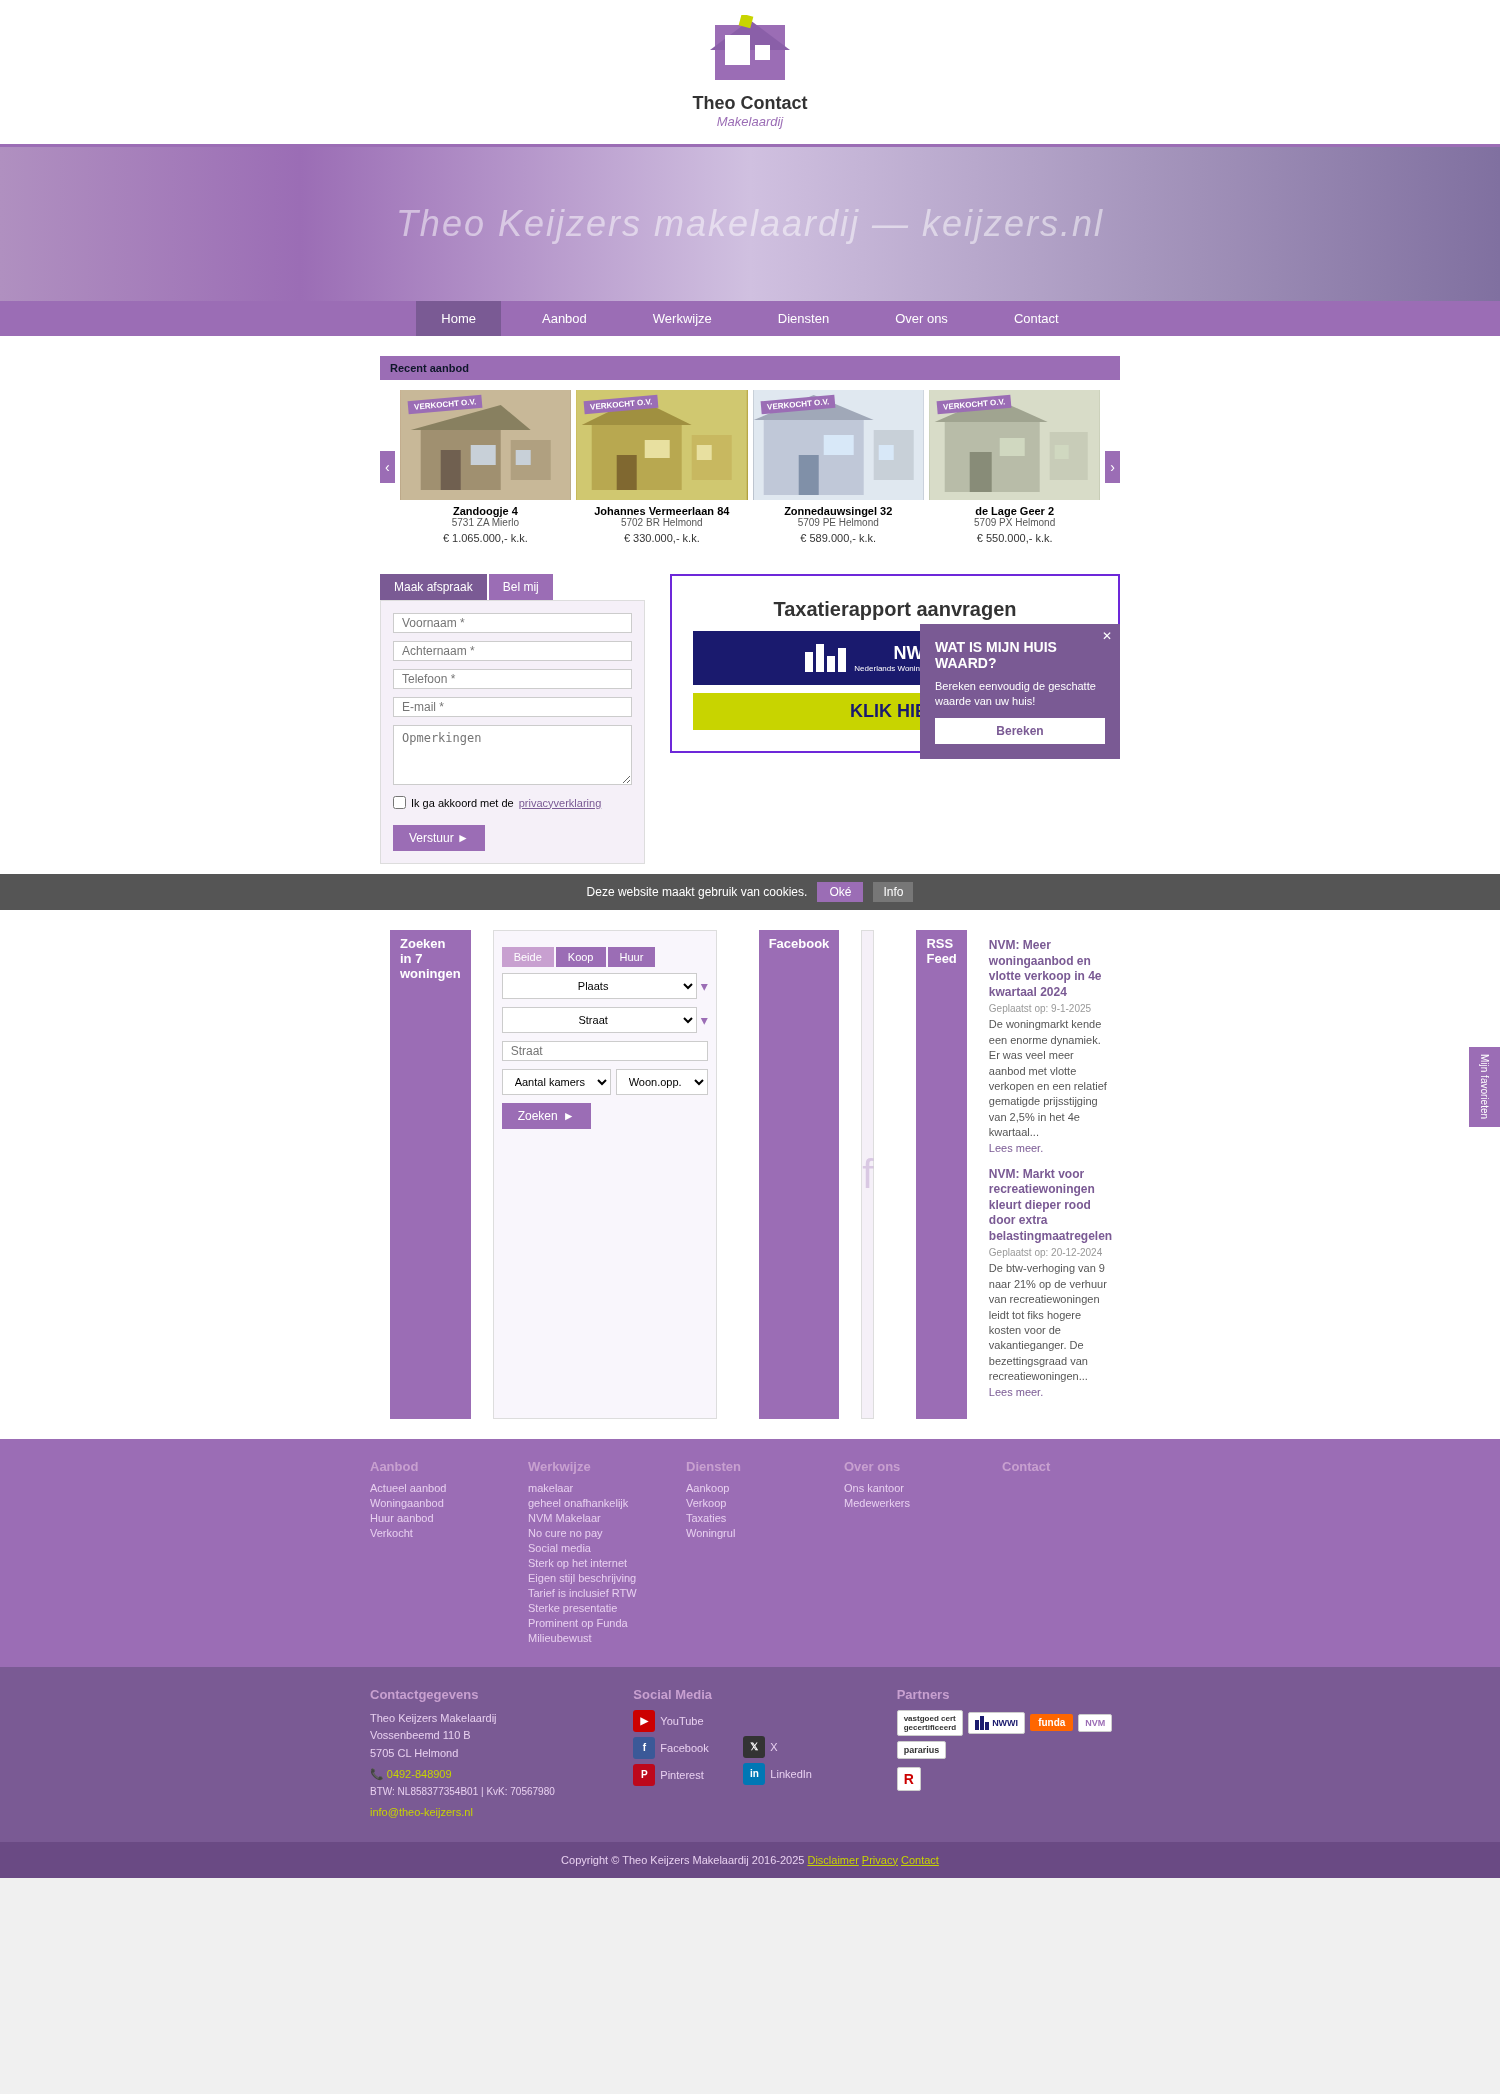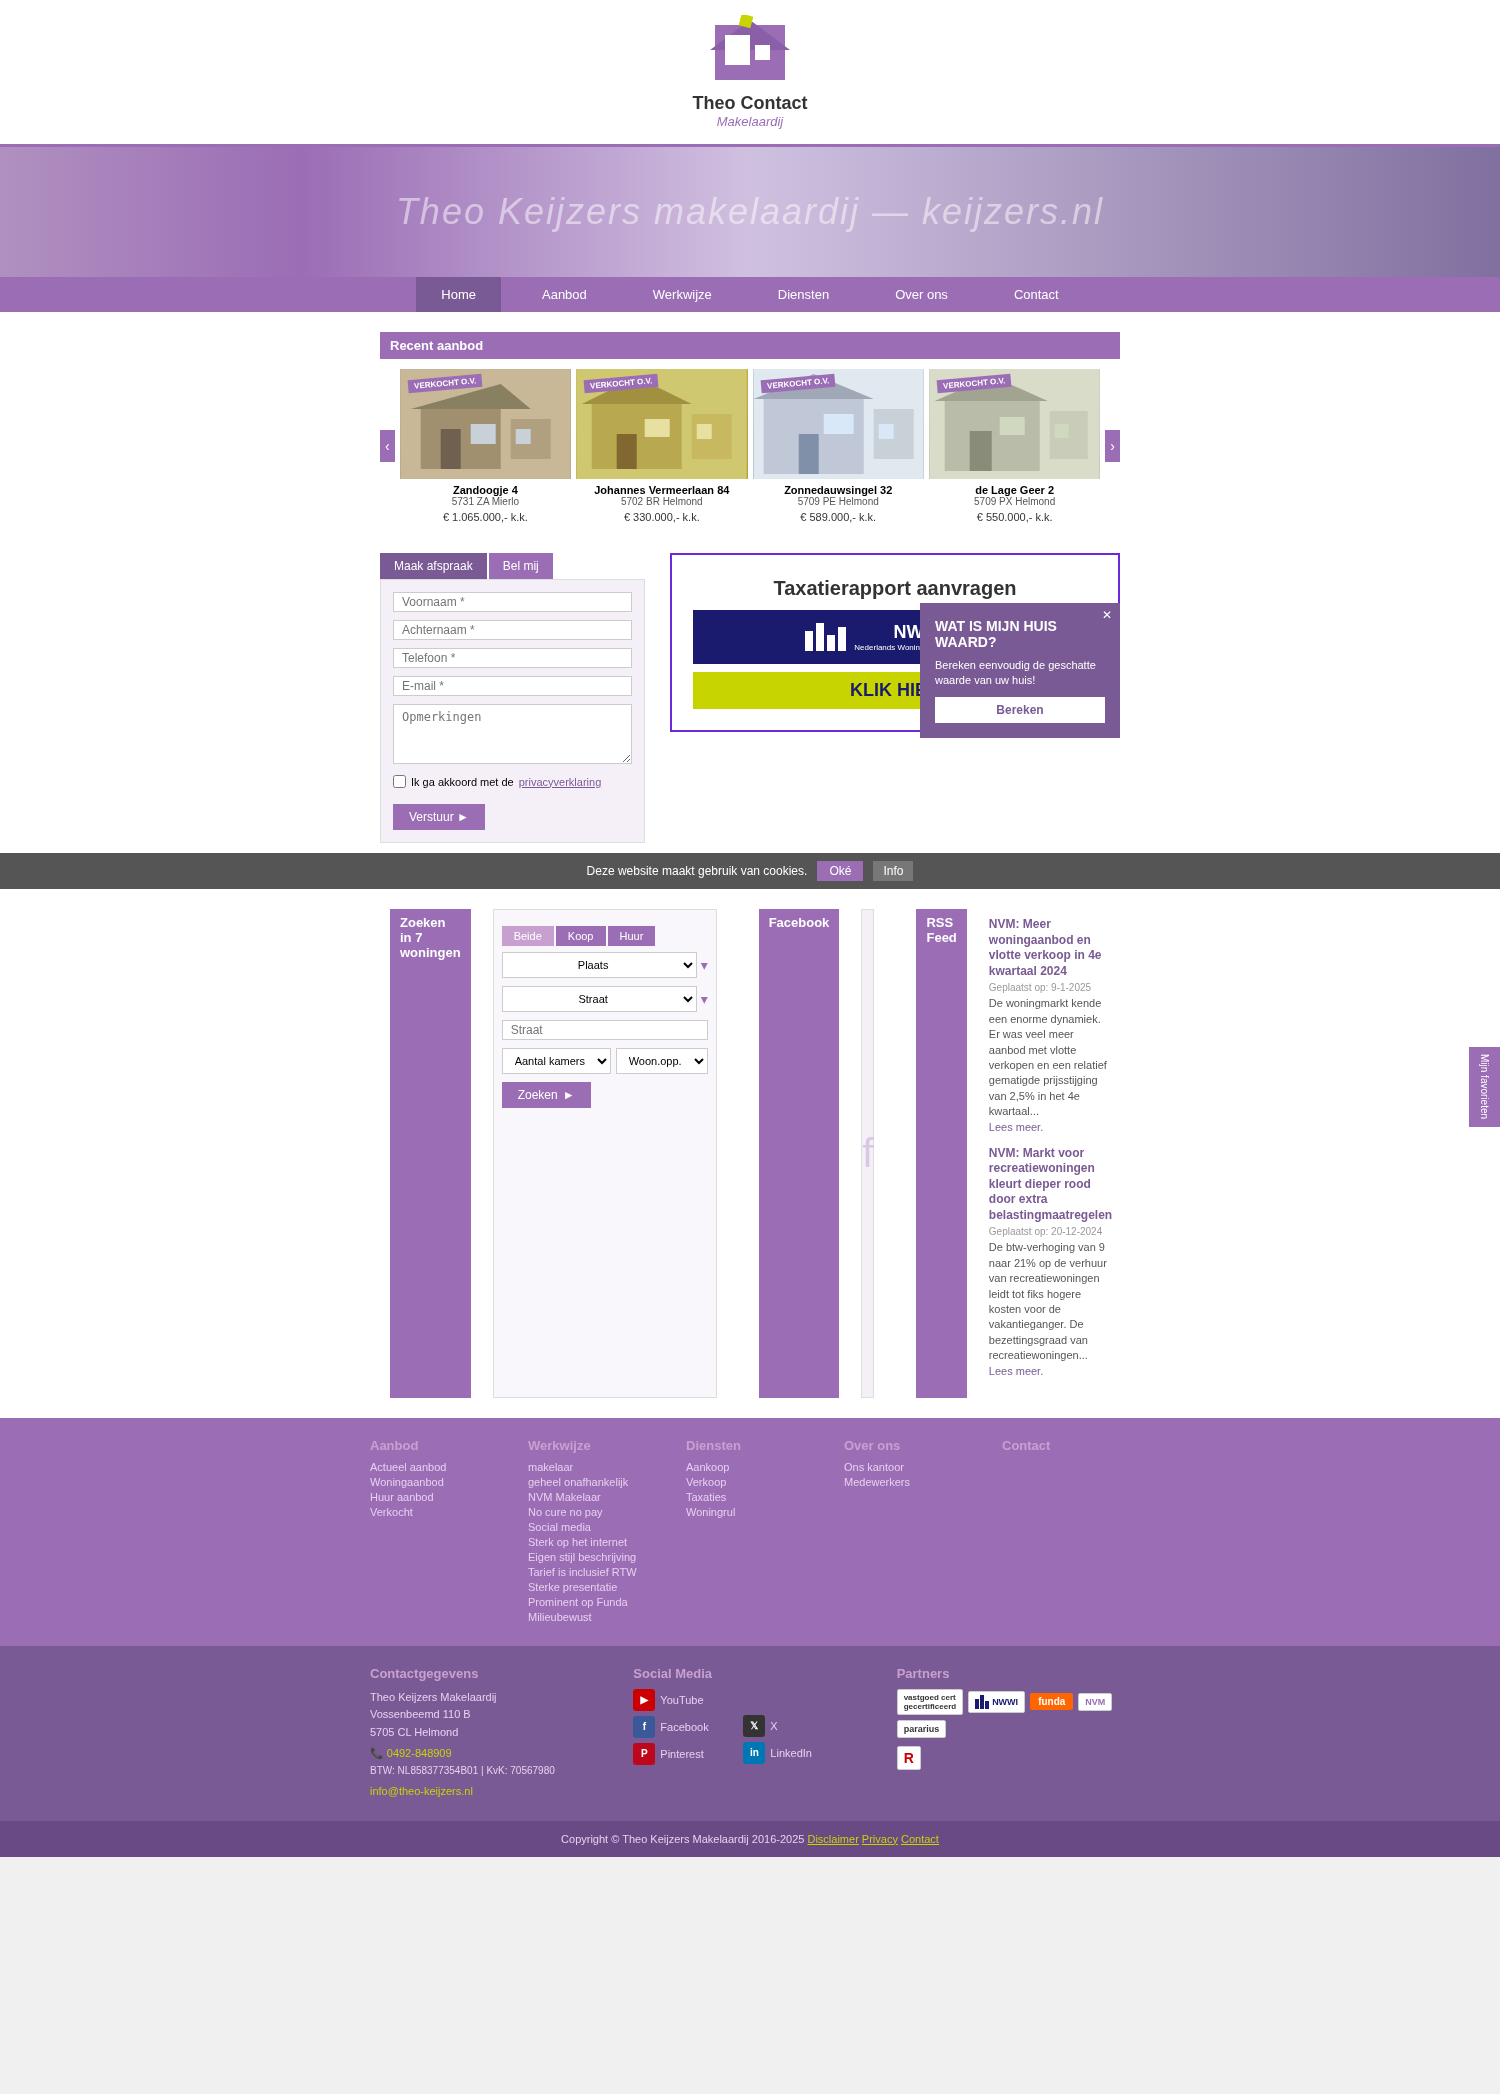--- a/index.html
+++ b/index.html
@@ -11,32 +11,32 @@
       z-index: 100; cursor: pointer;
     }
 
     .main-wrapper { width: 1500px; margin: 0 auto; background: white; }
 
     
     .header { background: white; display: flex; justify-content: center; align-items: center; padding: 15px 0; border-bottom: 3px solid #9b6db5; }
     .logo-container { text-align: center; }
 
     
-    .hero-banner { width: 100%; height: 130px; background: linear-gradient(135deg, #b57db5 0%, #9b6db5 30%, #c8a0d0 60%, #8c7db5 100%); position: relative; overflow: hidden; display: flex; align-items: center; justify-content: center; }
+    .hero-banner { width: 100%; height: 154px; background: linear-gradient(135deg, #b57db5 0%, #9b6db5 30%, #c8a0d0 60%, #8c7db5 100%); position: relative; overflow: hidden; display: flex; align-items: center; justify-content: center; }
 
     
     .nav-bar { background: #9b6db5; display: flex; justify-content: center; gap: 16px; }
     .nav-item { color: white; padding: 10px 25px; font-size: 13px; cursor: pointer; text-decoration: none; }
     .nav-item:hover, .nav-item.active { background: #7a5a94; }
 
     
     .content-area { max-width: 760px; margin: 0 auto; padding: 20px 10px; }
 
     
-    .section-header { background: #9b6db5; color: #ffffff; padding: 6px 10px; font-size: 13px; font-weight: bold; margin-bottom: 10px; }
+    .section-header { background: #9b6db5; color: #0f172a; padding: 6px 10px; font-size: 11px; font-weight: bold; margin-bottom: 10px; }
 
     .properties-grid { display: flex; gap: 5px; align-items: stretch; position: relative; }
     .property-card { flex: 1; text-align: center; font-size: 11px; }
     .property-img-placeholder { width: 100%; height: 110px; background: #b0a0c0; position: relative; }
     .verkocht-badge { position: absolute; top: 8px; left: 8px; background: #9b6db5; color: white; font-size: 8px; padding: 2px 6px; transform: rotate(-5deg); font-weight: bold; }
     .property-name { font-weight: bold; margin-top: 5px; font-size: 11px; }
     .property-city { font-size: 10px; color: #555; margin-bottom: 4px; }
     .property-price { color: #333; font-size: 11px; margin-top: 4px; }
     .nav-arrow-btn { background: #9b6db5; color: white; border: none; padding: 8px 5px; cursor: pointer; font-size: 14px; }
 

